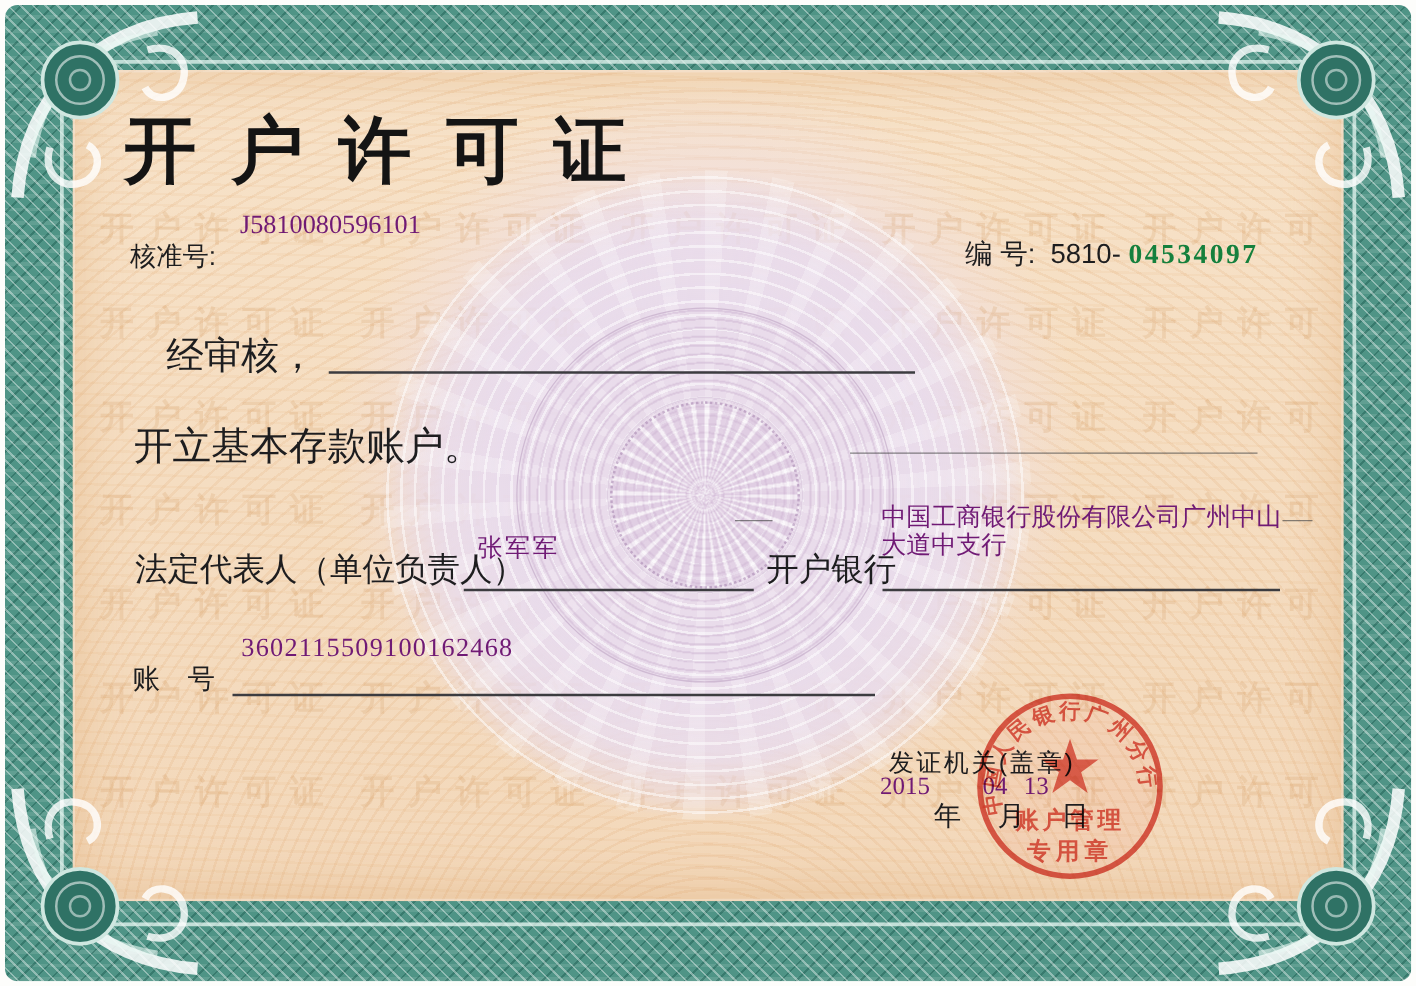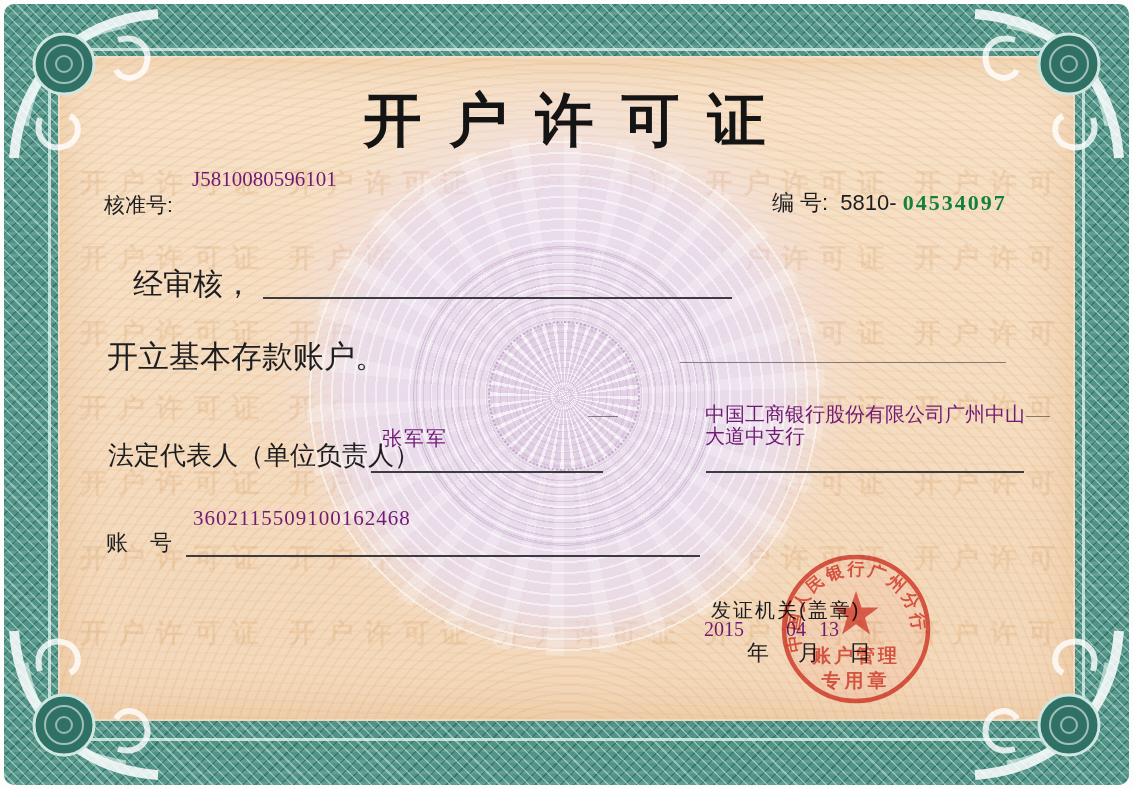--- a/index.html
+++ b/index.html
@@ -39,21 +39,21 @@
   .rosette::after{content:'';position:absolute;inset:185px;border-radius:50%;
     border:2px dotted rgba(172,140,180,.6);
     background:repeating-conic-gradient(rgba(255,255,255,.5) 0 3deg, rgba(210,186,214,.4) 3deg 9deg);}
   
   .wm{position:absolute;left:80px;width:975px;z-index:2;color:rgba(196,128,64,.16);
       font-weight:bold;font-size:27px;letter-spacing:11px;white-space:nowrap;overflow:hidden;}
   
   .t{position:absolute;z-index:5;color:#1d1d1f;white-space:nowrap;}
   .lbl{font-weight:normal;}
   .val{font-family:"Liberation Serif","DejaVu Serif",serif;color:#701a75;}
-  .title{left:75px;right:75px;top:82px;text-align:center;font-family:"DejaVu Serif",serif;
+  .title{left:75px;right:75px;top:82px;text-align:left;font-family:"DejaVu Serif",serif;
          font-weight:bold;font-size:58px;letter-spacing:28px;padding-left:24px;color:#141414;}
   .rule{position:absolute;height:2px;background:#3c3c40;z-index:5;}
   .rule.faint{height:1px;background:rgba(70,70,70,.65);}
   .serial-red{color:#15803d;}
   .seal{position:absolute;left:746px;top:519px;z-index:8;mix-blend-mode:multiply;opacity:.92;}
   .bankname{white-space:normal;width:332px;line-height:22px;}
 </style>
 </head>
 <body>
 
@@ -110,20 +110,21 @@
 
   <div class="t lbl" style="left:133px;top:264px;font-size:30px">经审核，</div>
   <div class="rule" style="left:263px;top:297px;width:469px"></div>
   <div class="t lbl" style="left:107px;top:336px;font-size:31px">开立基本存款账户。</div>
   <div class="rule faint" style="left:680px;top:362px;width:326px"></div>
 
   <div class="t lbl" style="left:108px;top:438px;font-size:26px">法定代表人（单位负责人）</div>
   <div class="t val" style="left:382px;top:425px;font-size:20px;letter-spacing:2px">张军军</div>
   <div class="rule" style="left:371px;top:471px;width:232px"></div>
 
+  <div class="t lbl" style="left:613px;top:438px;font-size:26px">开户银行</div>
   <div class="t val bankname" style="left:705px;top:403px;font-size:20px">中国工商银行股份有限公司广州中山大道中支行</div>
   <div class="rule" style="left:706px;top:471px;width:318px"></div>
   <div class="rule faint" style="left:588px;top:416px;width:30px"></div>
   <div class="rule faint" style="left:1026px;top:416px;width:24px"></div>
 
   <div class="t lbl" style="left:106px;top:528px;font-size:22px">账　号</div>
   <div class="t val" style="left:193px;top:506px;font-size:21px;letter-spacing:1px">3602115509100162468</div>
   <div class="rule" style="left:186px;top:555px;width:514px"></div>
 
   <div class="t lbl" style="left:711px;top:597px;font-size:20px;letter-spacing:2px">发证机关(盖章)</div>

